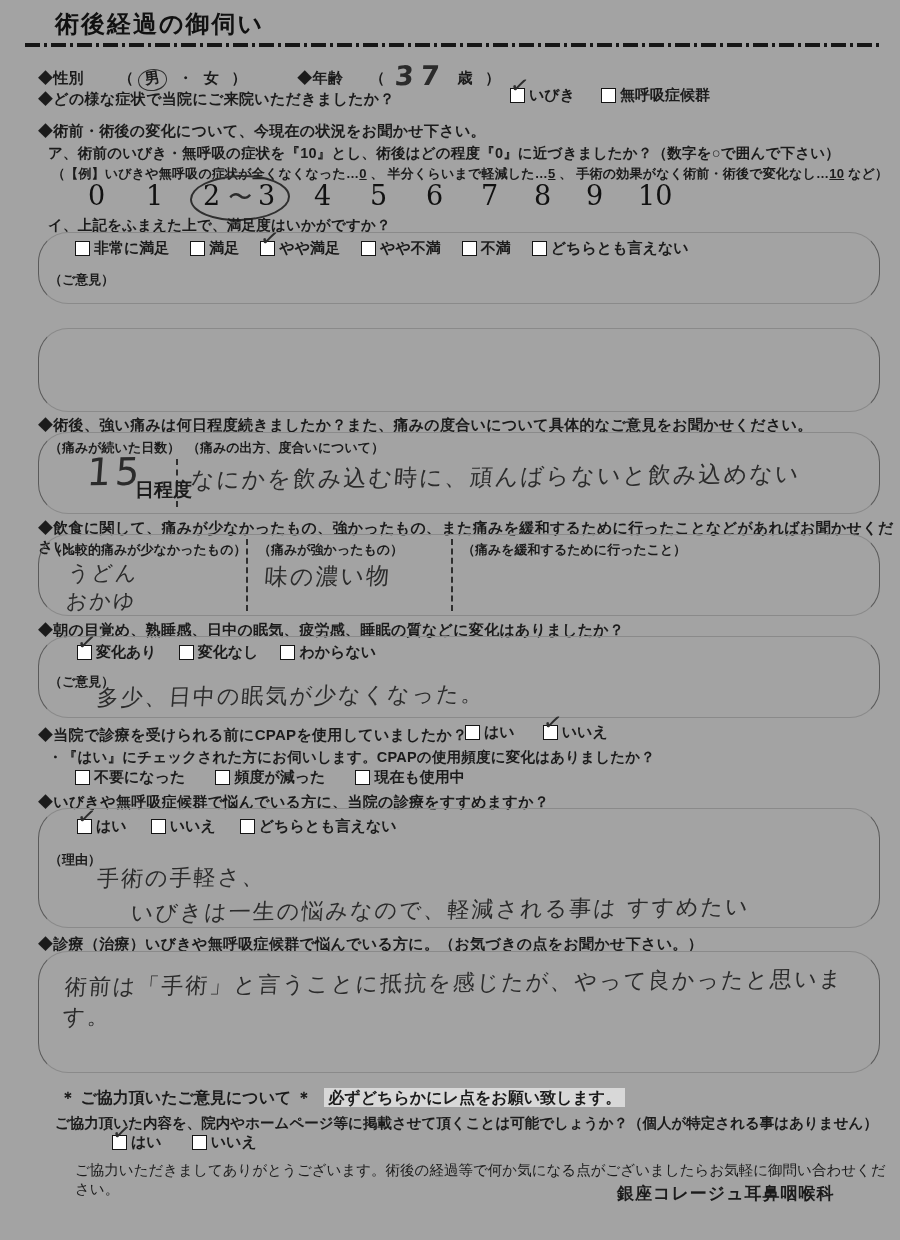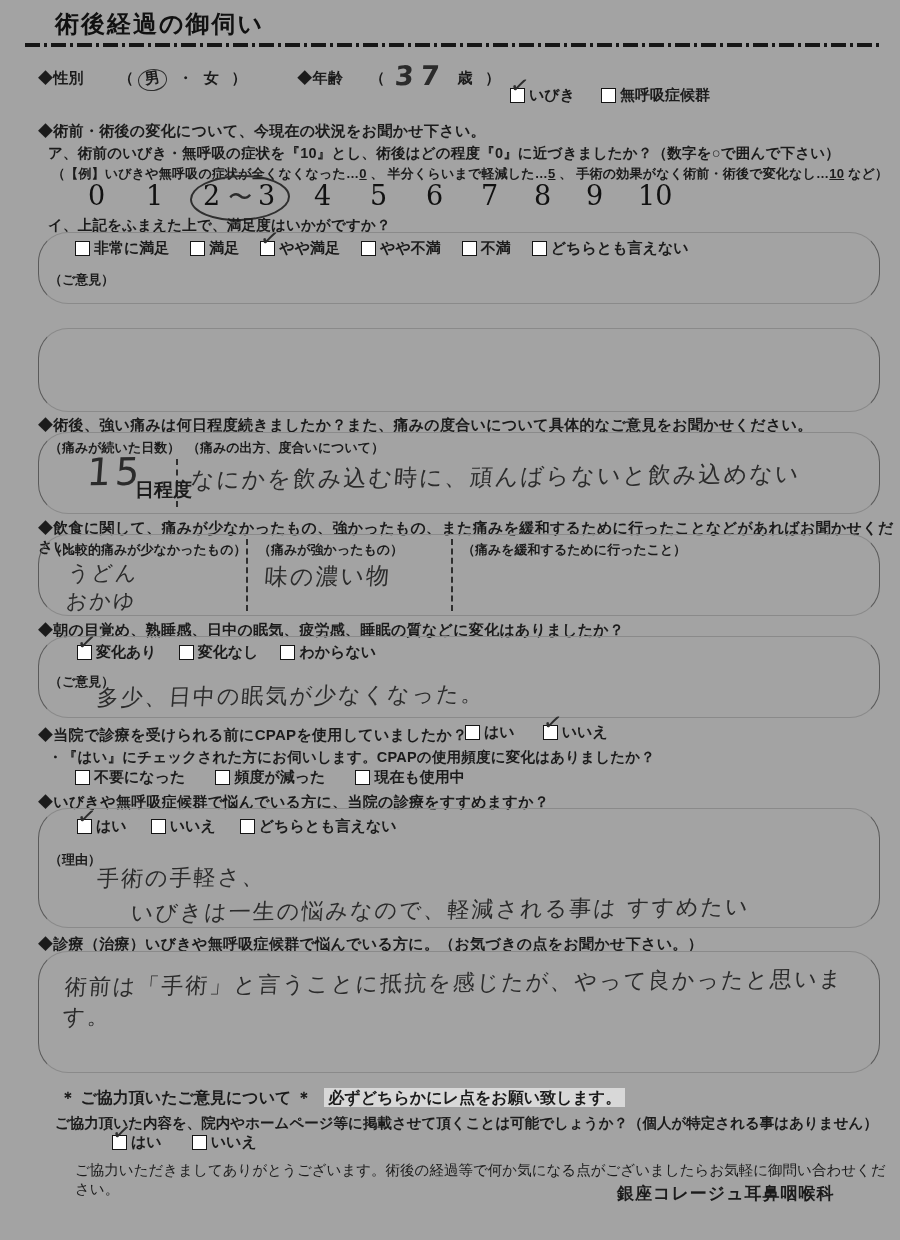--- a/index.html
+++ b/index.html
@@ -79,20 +79,21 @@
     <span style="margin-left:6px;">・</span>
     <span style="margin-left:6px;">女</span>
     <span style="margin-left:8px;">）</span>
     <span style="margin-left:46px;">◆年齢</span>
     <span style="margin-left:22px;">（</span>
     <span class="hw" style="display:inline-block;font-size:27px;letter-spacing:7px;margin:0 6px;position:relative;top:2px;">37</span>
     <span>歳</span>
     <span style="margin-left:8px;">）</span>
   </div>
 
+  <div class="abs q" style="left:38px;top:90px;">◆どの様な症状で当院にご来院いただきましたか？</div>
   <div class="abs cbrow" style="left:510px;top:86px;gap:26px;">
     <span class="cb">
       <span class="bx">
           <span class="tick">✓</span>
         </span>
       <span class="lbl">いびき</span>
     </span>
     <span class="cb">
       <span class="bx"></span>
       <span class="lbl">無呼吸症候群</span>

